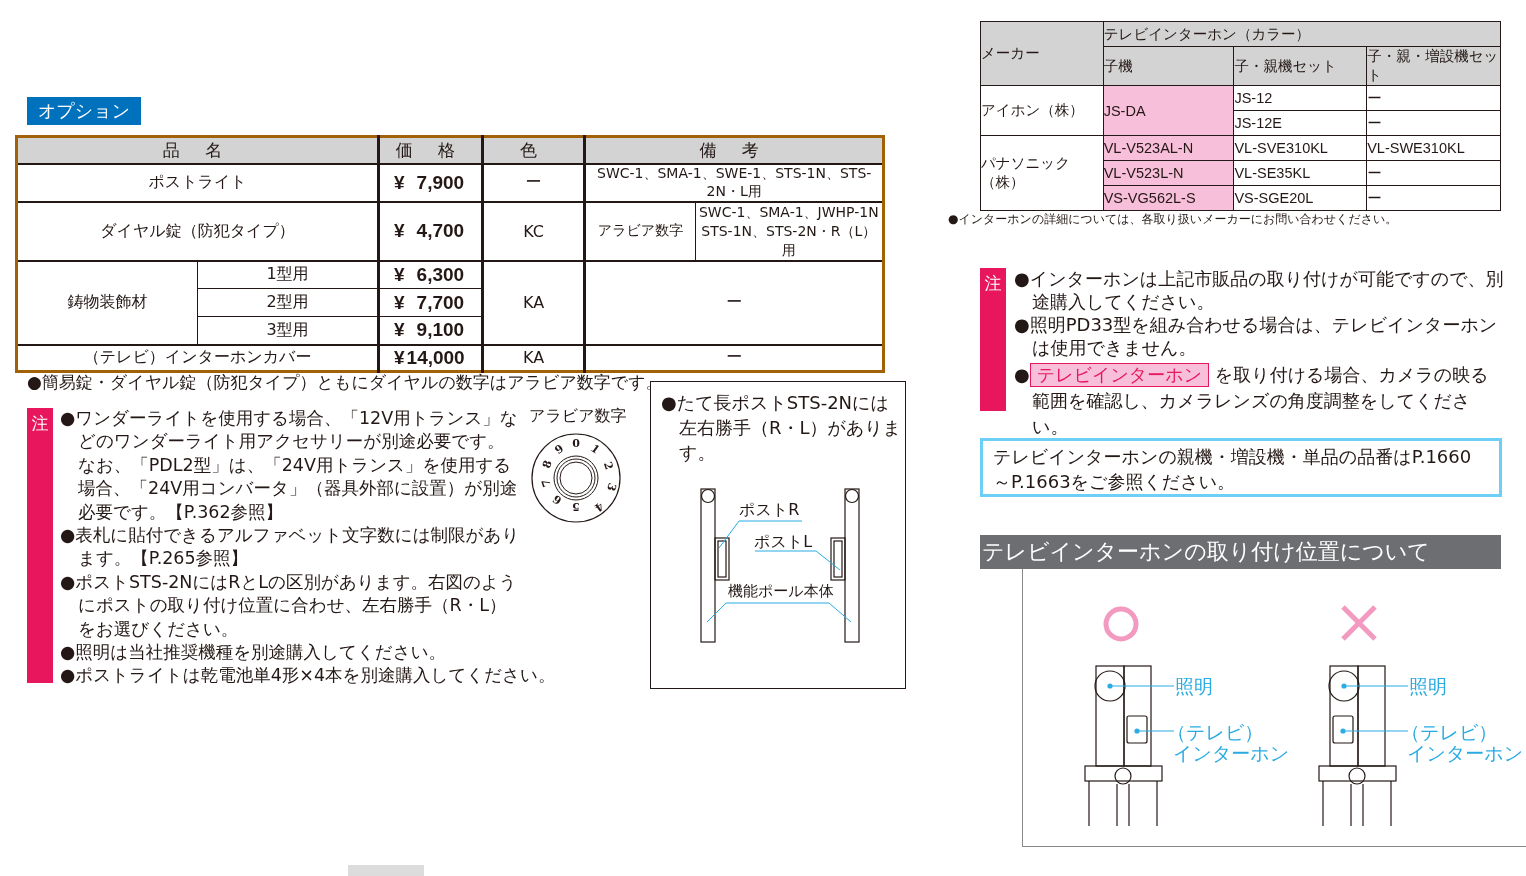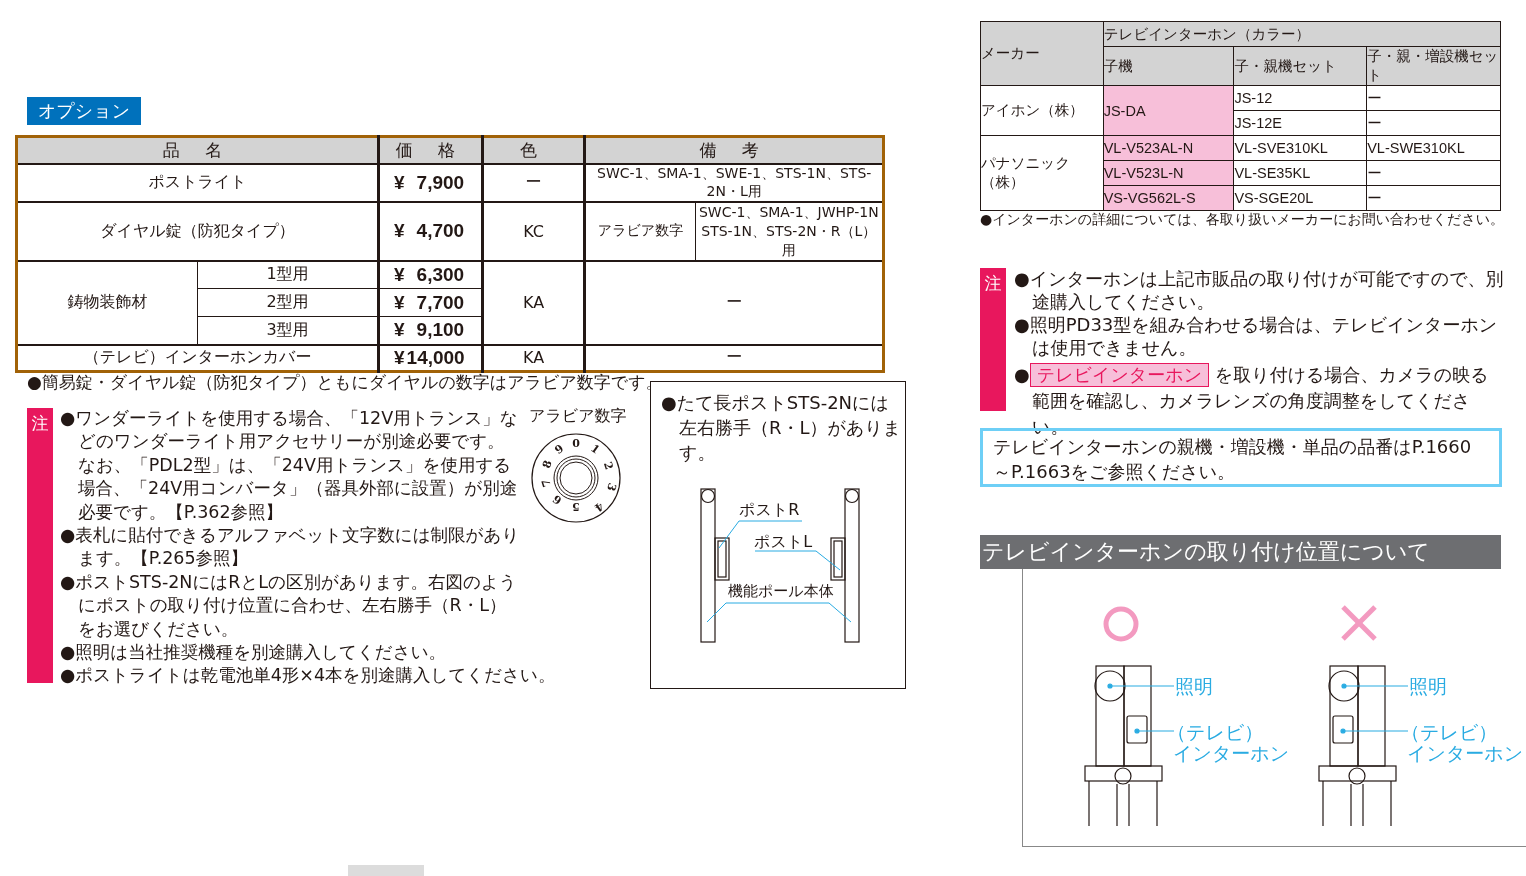--- a/index.html
+++ b/index.html
@@ -49,26 +49,26 @@
     position: absolute; left: 980px; top: 21px; width: 521px; font-size: 14.5px;
     border: 1.5px solid #231815; font-family: "Liberation Sans", sans-serif;
   }
   .ic-table td, .ic-table th {
     border: 1px solid #231815; text-align: left; vertical-align: middle; font-weight: normal; height: 25px;
   }
   .ic-table th { background: #d3d3d3; height: 25px; }
   .ic-table .pink { background: #f7bfd9; }
   .ic-table .maker { background: #fff; }
 
-  .right-bullet { position: absolute; left: 980px; top: 207px; font-size: 14px; line-height: 25px; width: 525px; }
+  .right-bullet { position: absolute; left: 948px; top: 207px; font-size: 12px; line-height: 25px; width: 525px; }
   .right-bullet .item { padding-left: 19px; text-indent: -19px; }
 
   .pink-tag { display: inline-block; background: #f7bfd9; border: 1.5px solid #e8175d; color: #e8175d; padding: 0 6px; line-height: 22px; text-indent: 0; }
 
-  .ref-box { position: absolute; left: 980px; top: 428px; width: 522px; height: 59px; border: 3px solid #6ecff6; font-size: 18px; line-height: 25px; padding: 3px 10px; }
+  .ref-box { position: absolute; left: 980px; top: 438px; width: 522px; height: 59px; border: 3px solid #6ecff6; font-size: 18px; line-height: 25px; padding: 3px 10px; }
 
   .section-head { position: absolute; left: 980px; top: 535px; width: 521px; height: 34px; background: #6d6e71; color: #fff; font-size: 22px; line-height: 34px; padding-left: 2px; }
   .section-box { position: absolute; left: 1022px; top: 569px; width: 521px; height: 278px; border: 1px solid #888; border-top: none; }
   .section-box svg { position: absolute; left: 0; top: 0; }
 
   .bottom-tab { position: absolute; left: 348px; top: 865px; width: 76px; height: 11px; background: #dcdcdc; }
 </style>
 </head>
 <body>
 

